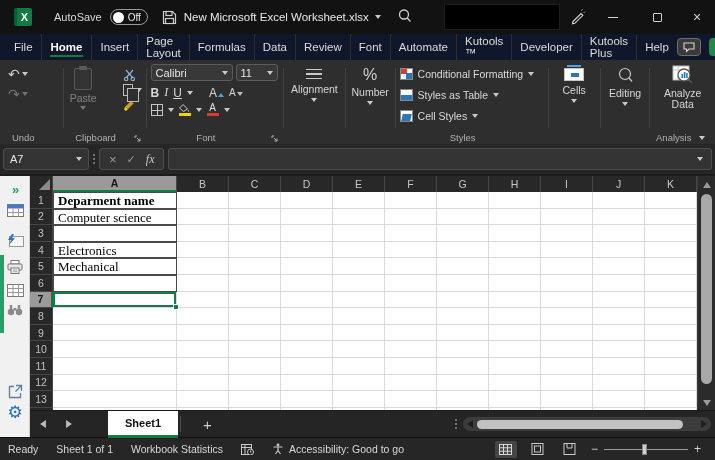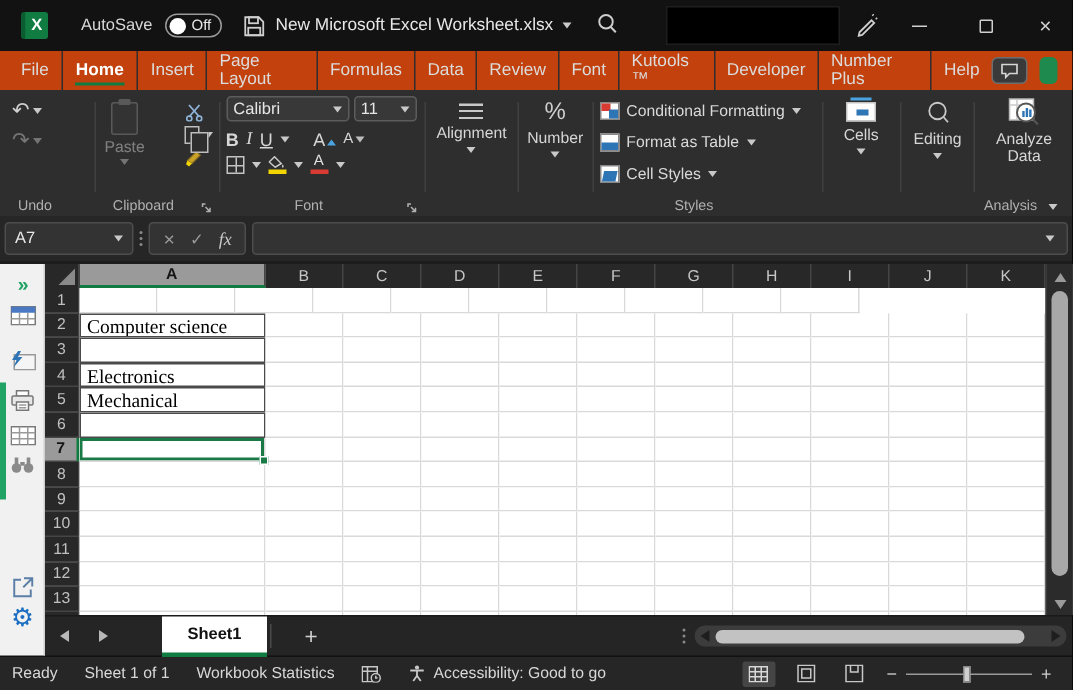--- a/index.html
+++ b/index.html
@@ -20,21 +20,21 @@
   .chev { width:0; height:0; border-left:3.5px solid transparent; border-right:3.5px solid transparent; border-top:4px solid #c9c9c9; display:inline-block; }
   .search-btn { position:absolute; left:396px; top:7px; width:20px; height:20px; }
   .redacted { position:absolute; left:444px; top:4px; width:116px; height:26px; background:#000; border:1px solid #1e1e1e; }
   .pen-btn { position:absolute; left:568px; top:8px; }
   .win-btn { position:absolute; top:0; width:34px; height:34px; display:flex; align-items:center; justify-content:center; color:#d0d0d0; }
   .win-min { left:596px; } .win-max { left:640px; } .win-close { left:680px; font-size:14px; }
   .min-bar { width:10px; height:1px; background:#d0d0d0; }
   .max-box { width:9px; height:9px; border:1px solid #d0d0d0; border-radius:1px; }
 
   
-  .menubar { height:26px; background:#c2410c; display:flex; align-items:stretch; flex:0 0 auto; padding-left:6px; }
+  .menubar { height:26px; background:#0f172a; display:flex; align-items:stretch; flex:0 0 auto; padding-left:6px; }
   .menu-item { display:flex; align-items:center; padding:0 8px; font-size:11.5px; color:#dcdcdc; border-right:1px solid #2e2e2e; cursor:default; }
   .menu-item:last-of-type { border-right:none; }
   .menu-item.active span { color:#fff; font-weight:bold; border-bottom:2.5px solid var(--accent,#107C41); padding:3px 1px 2px; }
   .menu-right { margin-left:auto; display:flex; align-items:center; gap:8px; padding-right:10px; }
   .comment-btn { width:24px; height:18px; background:#3a3a3a; border:1px solid #6e6e6e; border-radius:4px; display:flex; align-items:center; justify-content:center; }
   .share-btn { height:18px; background:var(--share,#1E8A4E); border-radius:4px; display:flex; align-items:center; gap:4px; padding:0 6px; }
 
   
   .ribbon { height:84px; background:#2e2e2e; flex:0 0 auto; display:flex; align-items:stretch; padding:2px 2px 0 4px; position:relative; }
   .rsep { width:1px; background:#404040; margin:6px 2px 16px; }
@@ -218,27 +218,30 @@
         <div class="menu-item">
           <span>Data</span>
         </div>
         <div class="menu-item">
           <span>Review</span>
         </div>
         <div class="menu-item">
           <span>Font</span>
         </div>
         <div class="menu-item">
+          <span>Automate</span>
+        </div>
+        <div class="menu-item">
           <span>Kutools ™</span>
         </div>
         <div class="menu-item">
           <span>Developer</span>
         </div>
         <div class="menu-item">
-          <span>Number Plus</span>
+          <span>Kutools Plus</span>
         </div>
         <div class="menu-item">
           <span>Help</span>
         </div>
       </div>
     <div class="menu-right">
       <div class="comment-btn">
         <svg width="12" height="11" viewBox="0 0 12 11">
             <path d="M1 1 h10 v6 h-5 l-2.5 2.5 v-2.5 h-2.5 z" fill="none" stroke="#d6d6d6" stroke-width="1.1"></path>
           </svg>
@@ -360,21 +363,21 @@
     <div class="rsep"></div>
 
     <div class="rgroup g-styles">
       <div class="stylerow">
         <span class="sq sq-cf"></span>
         <span>Conditional Formatting</span>
         <span class="chev"></span>
       </div>
       <div class="stylerow">
         <span class="sq sq-ft"></span>
-        <span>Format as Table</span>
+        <span>Styles as Table</span>
         <span class="chev"></span>
       </div>
       <div class="stylerow">
         <span class="sq sq-cs"></span>
         <span>Cell Styles</span>
         <span class="chev"></span>
       </div>
       <div class="glabel">Styles</div>
     </div>
     <div class="rsep"></div>
@@ -446,20 +449,21 @@
         <div class="chcell" style="width: 52px;">F</div>
         <div class="chcell" style="width: 52px;">G</div>
         <div class="chcell" style="width: 52px;">H</div>
         <div class="chcell" style="width: 52px;">I</div>
         <div class="chcell" style="width: 52px;">J</div>
         <div class="chcell" style="width: 52px;">K</div>
       </div>
     <div class="grid-body" id="grid-body">
         <div class="grow">
           <div class="rh">1</div>
+          <div class="cell bold bordered" style="width: 124px;">Deparment name</div>
           <div class="cell" style="width: 52px;"></div>
           <div class="cell" style="width: 52px;"></div>
           <div class="cell" style="width: 52px;"></div>
           <div class="cell" style="width: 52px;"></div>
           <div class="cell" style="width: 52px;"></div>
           <div class="cell" style="width: 52px;"></div>
           <div class="cell" style="width: 52px;"></div>
           <div class="cell" style="width: 52px;"></div>
           <div class="cell" style="width: 52px;"></div>
           <div class="cell" style="width: 52px;"></div>

